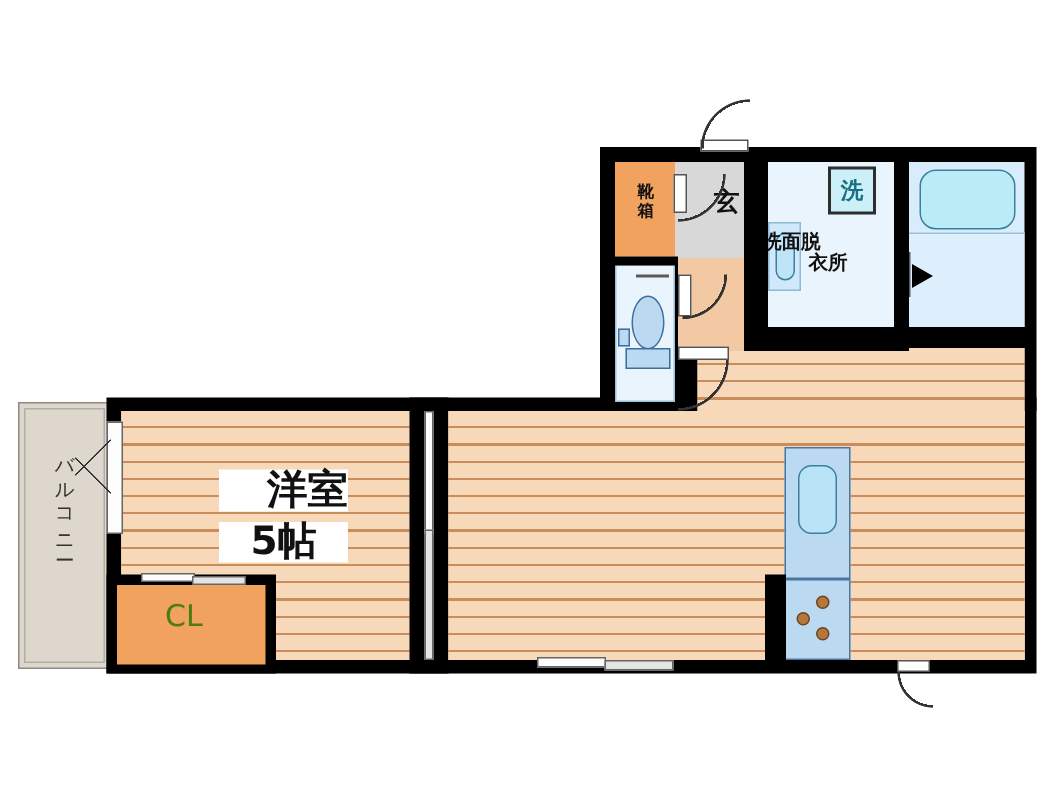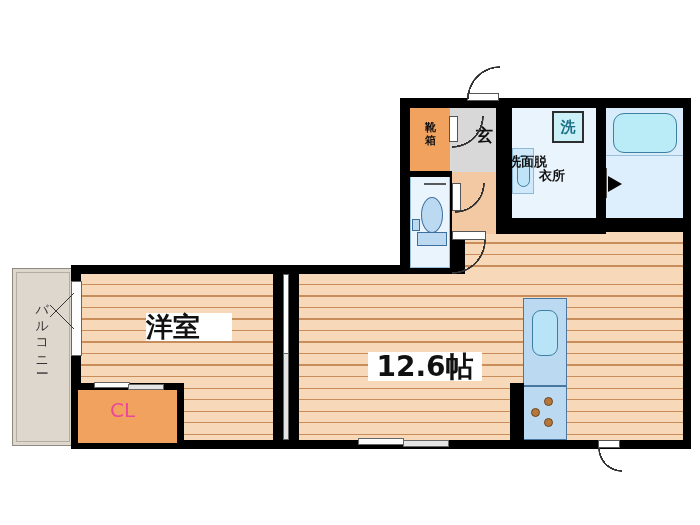--- a/index.html
+++ b/index.html
@@ -22,25 +22,25 @@
   .orange{background:#f0a25e;}
   .gray{background:#d8d8d8;}
   .balcony{background:#ddd7cd;}
   .white{background:#ffffff;}
 
   .thinline{background:#5a5a5a;}
 
   
   .lbl{position:absolute;color:#111;line-height:1.05;white-space:pre;}
   .lbl-box{background:#ffffff;}
-  .room-label{font-size:27px;font-weight:700;text-align:left;}
+  .room-label{font-size:27px;font-weight:700;text-align:right;}
   .room-area{font-size:26px;font-weight:700;text-align:center;}
   .small-jp{font-size:11px;font-weight:700;line-height:1.0;text-align:center;}
   .mini-jp{font-size:13px;font-weight:700;}
-  .cl-label{font-size:20px;font-weight:500;color:#ec4899;}
+  .cl-label{font-size:20px;font-weight:500;color:#4d7c0f;}
   .vert{writing-mode:vertical-rl;text-orientation:upright;
         font-size:13px;font-weight:500;color:#333;letter-spacing:3px;}
 
   
   .fx{position:absolute;box-sizing:border-box;}
   .sink-basin{background:#b9e4f7;border:1.3px solid #3d7fa0;border-radius:9px;}
   .bath-tub{background:#b9ecf7;border:1.5px solid #3d7fa0;border-radius:11px;}
   .kitchen-unit{background:#bcd9f2;border:1.2px solid #4a77a0;}
   .burner{background:#b5773b;border:1px solid #6b4520;border-radius:50%;}
   .wm-box{border:2.2px solid #2e2e2e;background:#ccf0f7;
@@ -140,34 +140,34 @@
   <div class="abs floor planks" style="left:81px;top:274px;width:192px;height:166px;"></div>
 
   <div class="abs wall" style="left:71px;top:383px;width:113px;height:66px;"></div>
   <div class="abs orange" style="left:78px;top:390px;width:99px;height:53px;"></div>
   <div class="lbl cl-label" style="left:110px;top:400px;">CL</div>
 
   <div class="abs slider" style="left:94px;top:382px;width:36px;height:6px;"></div>
   <div class="abs slider2" style="left:128px;top:384px;width:36px;height:6px;"></div>
 
   <div class="lbl lbl-box room-label" style="left:146px;top:313px;width:86px;">洋室</div>
+  <div class="lbl lbl-box room-area" style="left:146px;top:348px;width:86px;">5帖</div>
 
   <div class="abs slider" style="left:71px;top:281px;width:11px;height:75px;"></div>
   <div class="abs" style="left:50px;top:293px;width:24px;height:24px;
               background:linear-gradient(to bottom right, transparent 49%, #333 49%, #333 51%, transparent 51%);"></div>
   <div class="abs" style="left:50px;top:305px;width:24px;height:24px;
               background:linear-gradient(to top right, transparent 49%, #333 49%, #333 51%, transparent 51%);"></div>
 
   <div class="abs wall" style="left:273px;top:265px;width:26px;height:184px;"></div>
   <div class="abs slider" style="left:283px;top:274px;width:6px;height:82px;"></div>
   <div class="abs slider2" style="left:283px;top:353px;width:6px;height:87px;"></div>
 
   <div class="abs floor planks" style="left:299px;top:274px;width:384px;height:166px;"></div>
 
-  <div class="lbl lbl-box room-area" style="left:368px;top:352px;width:114px;font-size:28px;">12.6帖</div>
 
   <div class="fx kitchen-unit" style="left:523px;top:298px;width:44px;height:88px;"></div>
   <div class="fx sink-basin" style="left:532px;top:310px;width:26px;height:46px;"></div>
 
   <div class="fx kitchen-unit" style="left:523px;top:386px;width:44px;height:54px;"></div>
   <div class="fx burner" style="left:544px;top:397px;width:9px;height:9px;"></div>
   <div class="fx burner" style="left:531px;top:408px;width:9px;height:9px;"></div>
   <div class="fx burner" style="left:544px;top:418px;width:9px;height:9px;"></div>
 
   <div class="abs wall" style="left:510px;top:383px;width:14px;height:57px;"></div>

